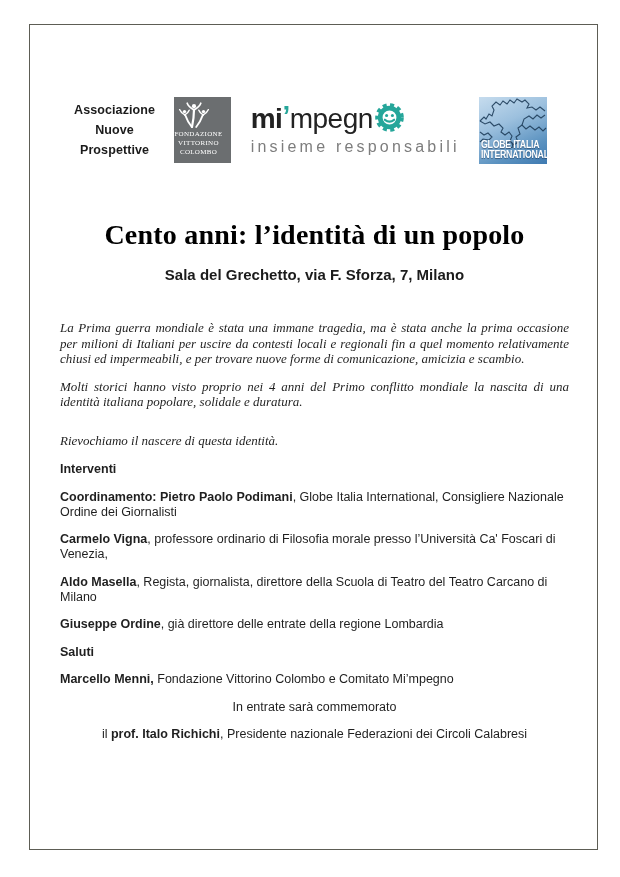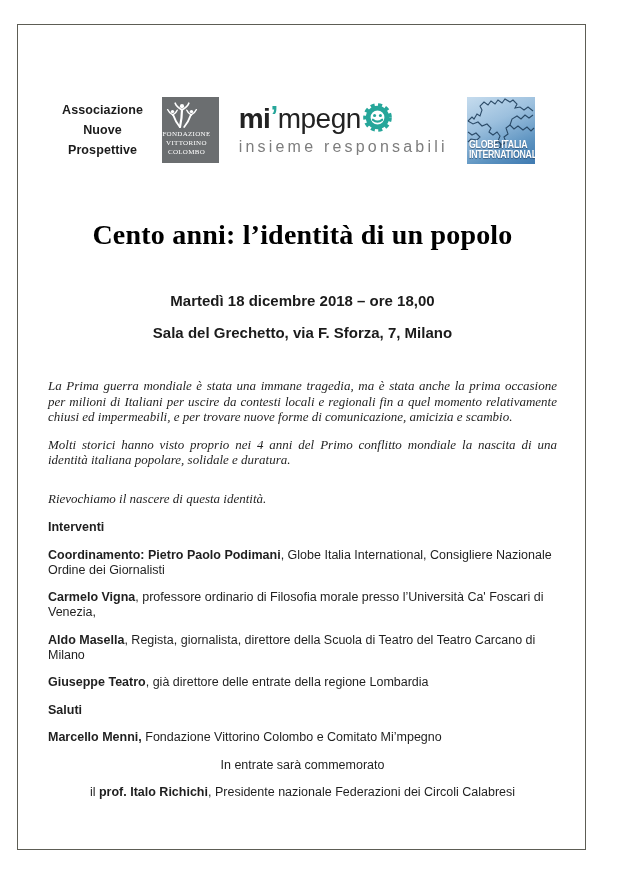--- a/index.html
+++ b/index.html
@@ -6,21 +6,21 @@
   html, body { width: 620px; background: #ffffff; }
   body {
     width: 620px; height: 877px;
     font-family: "Liberation Sans", sans-serif;
     color: #1a1a1a;
     position: relative;
     overflow: hidden;
   }
   .frame {
     position: absolute;
-    left: 17px; top: 24px;
+    left: 29px; top: 24px;
     width: 569px; height: 826px;
     border: 1px solid #5d5d55;
     background: #ffffff;
     padding: 0 28px 0 30px;
   }
 
   
   .logo-row {
     margin-top: 70px;
     height: 70px;
@@ -217,36 +217,35 @@
         <div>INTERNATIONAL</div>
       </div>
     </div>
 
   </header>
 
   <h1 class="title">
     <div class="t1">Cento anni: l’identità di un popolo</div>
   </h1>
 
-  <p class="event-date">Martedì 18 dicembre 2018 – ore 18,00</p>
   <p class="event-venue">Sala del Grechetto, via F. Sforza, 7, Milano</p>
 
   <div class="intro">
     <p>La Prima guerra mondiale è stata una immane tragedia, ma è stata anche la prima occasione per milioni di Italiani per uscire da contesti locali e regionali fin a quel momento relativamente chiusi ed impermeabili, e per trovare nuove forme di comunicazione, amicizia e scambio.</p>
     <p>Molti storici hanno visto proprio nei 4 anni del Primo conflitto mondiale la nascita di una identità italiana popolare, solidale e duratura.</p>
     <p>Rievochiamo il nascere di questa identità.</p>
   </div>
 
   <div class="prog">
     <p class="b">Interventi</p>
 
     <p><span class="b">Coordinamento: Pietro Paolo Podimani</span><span>, Globe Italia International, Consigliere Nazionale Ordine dei Giornalisti</span></p>
     <p><span class="b">Carmelo Vigna</span><span>, professore ordinario di Filosofia morale presso l’Università Ca' Foscari di Venezia,</span></p>
     <p><span class="b">Aldo Masella</span><span>, Regista, giornalista, direttore della Scuola di Teatro del Teatro Carcano di Milano</span></p>
-    <p><span class="b">Giuseppe Teatro</span><span>, già direttore delle entrate della regione Lombardia</span></p>
+    <p><span class="b">Giuseppe Ordine</span><span>, già direttore delle entrate della regione Lombardia</span></p>
 
     <p class="b">Saluti</p>
 
     <p><span class="b">Marcello Menni,</span><span> Fondazione Vittorino Colombo e Comitato Mi’mpegno</span></p>
 
     <p class="center">In entrate sarà commemorato</p>
 
     <p class="center"><span>il </span><span class="b">prof. Italo Richichi</span><span>, Presidente nazionale Federazioni dei Circoli Calabresi</span></p>
   </div>
 

